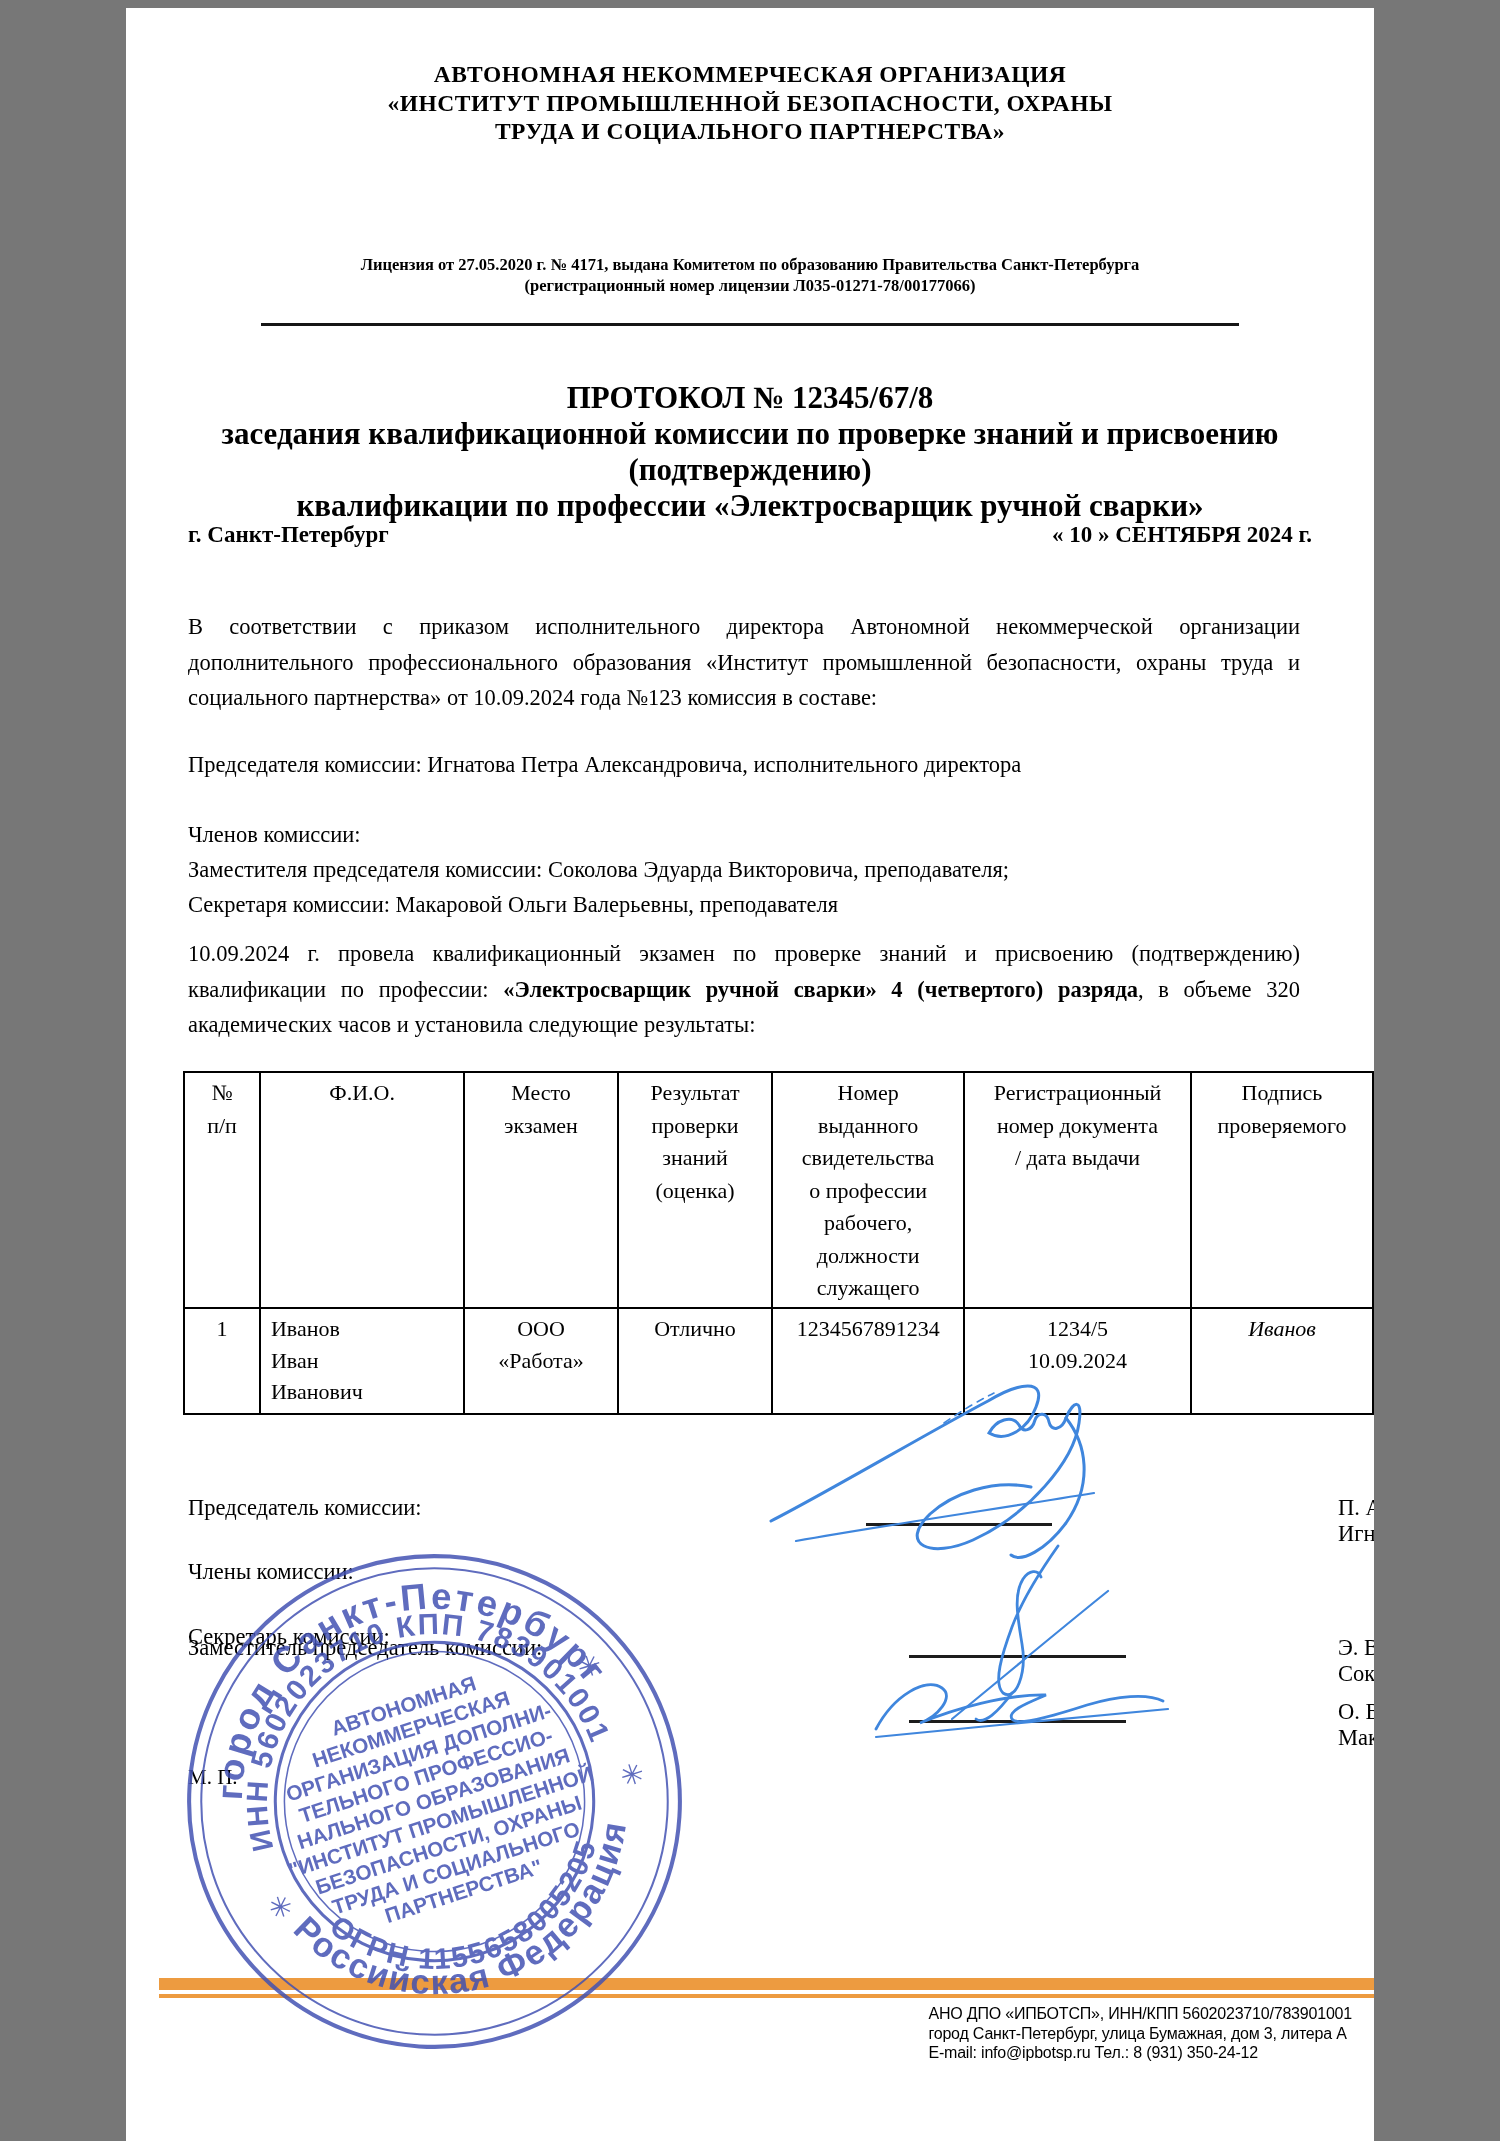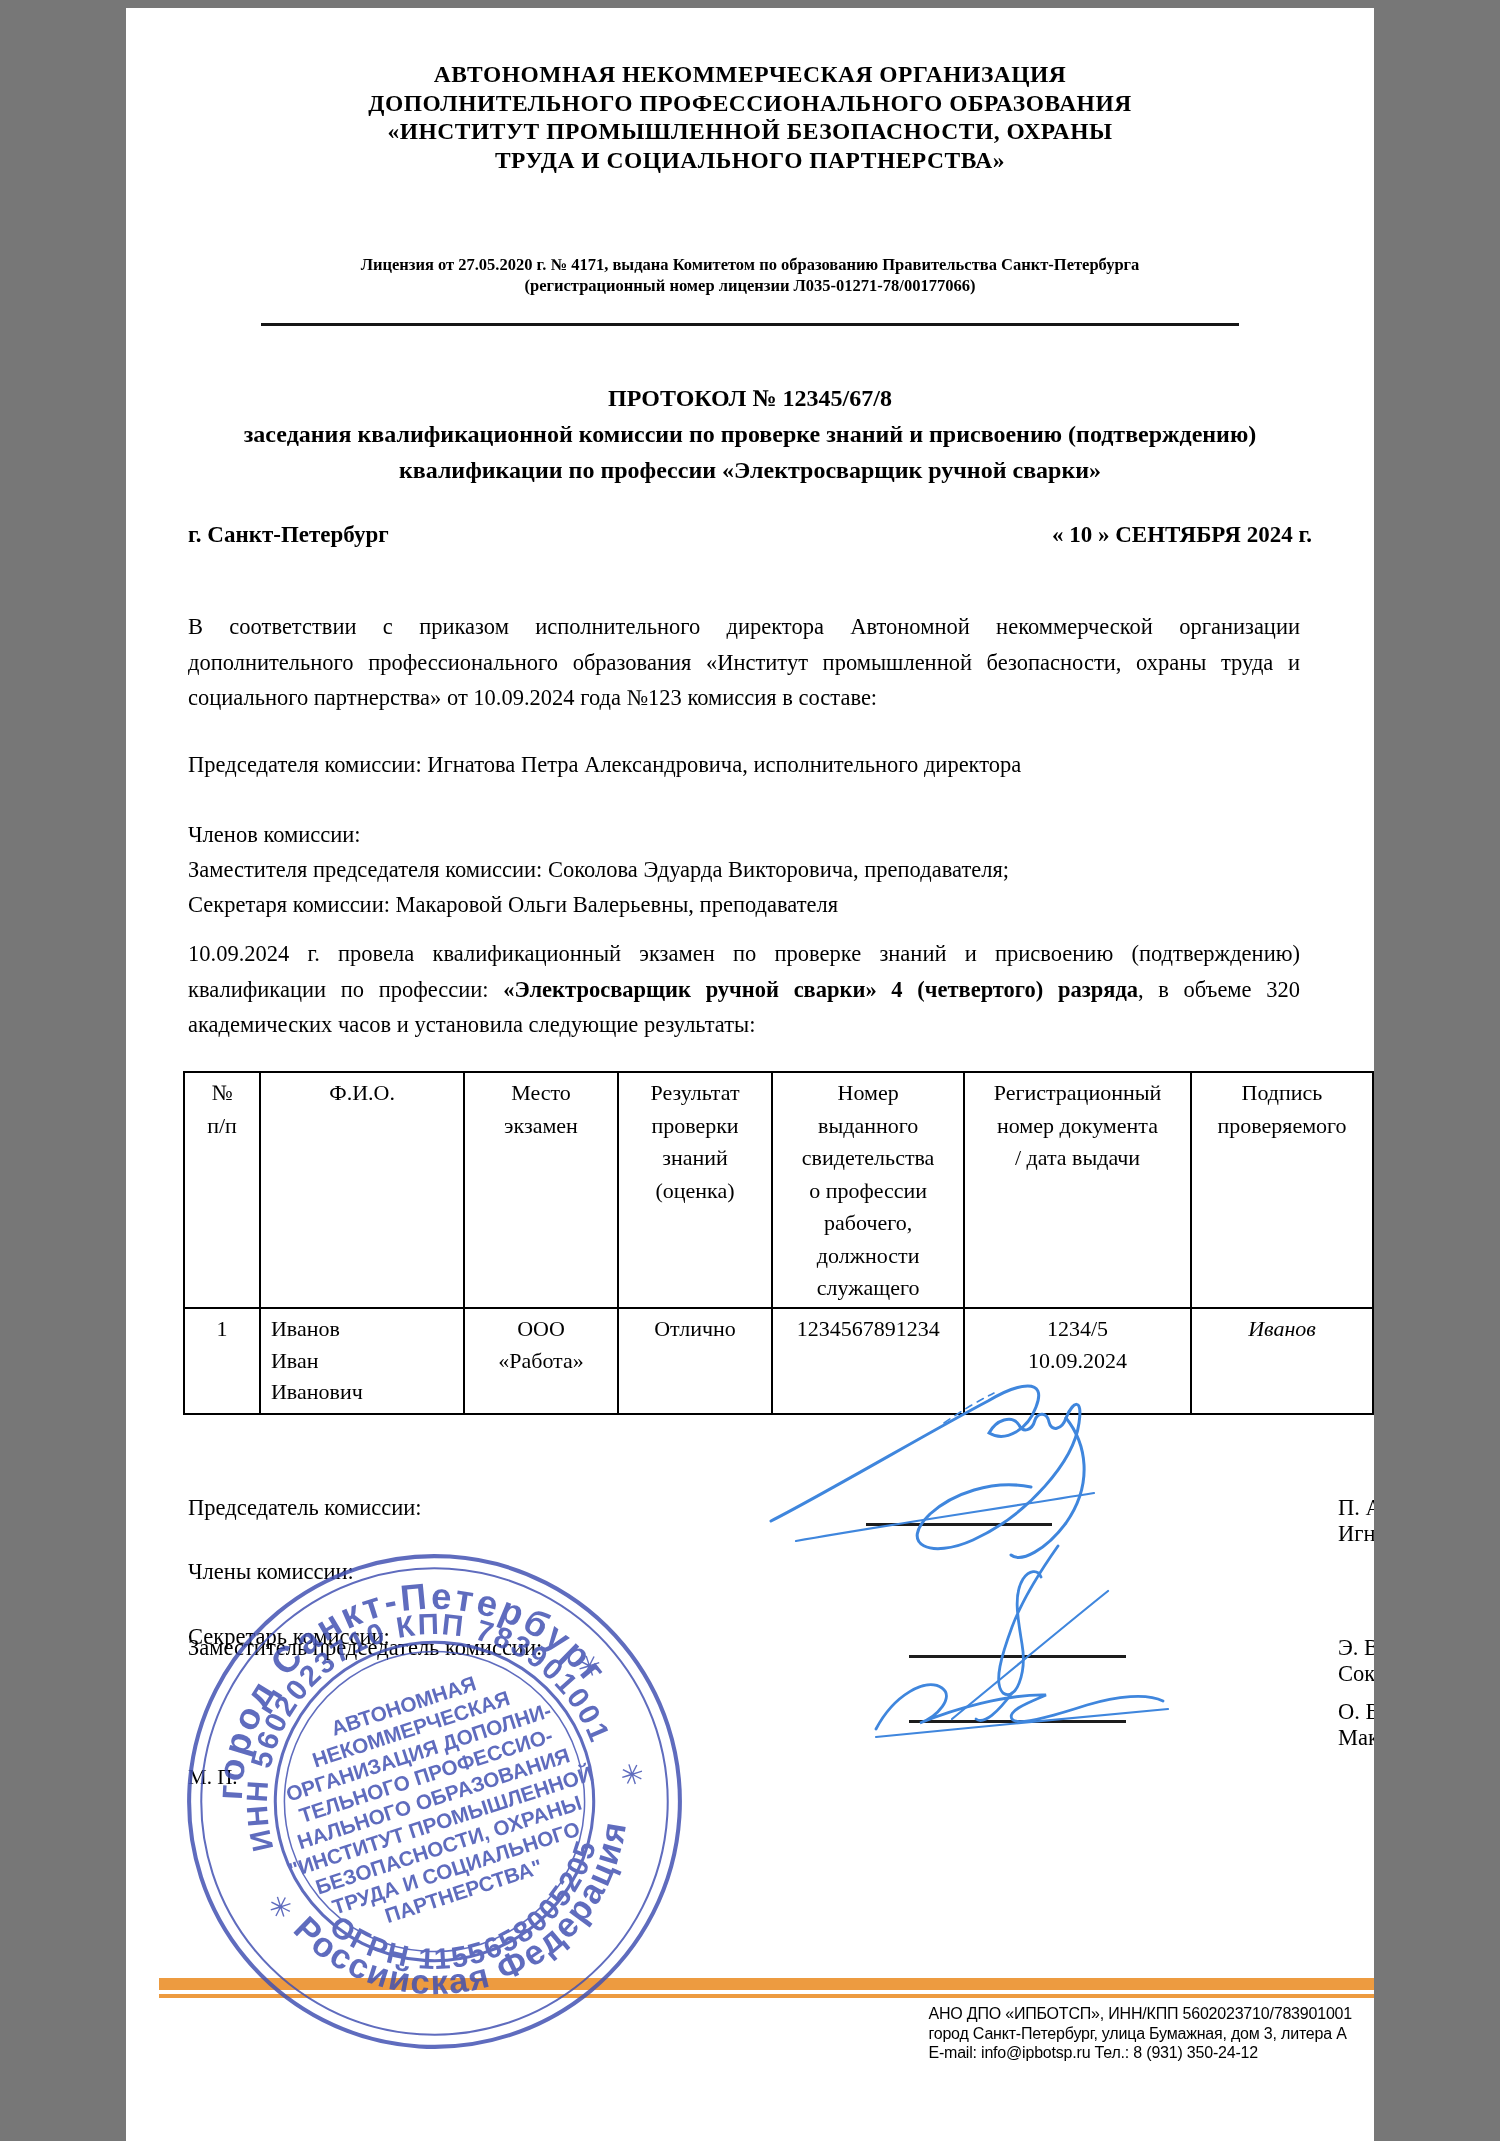--- a/index.html
+++ b/index.html
@@ -19,21 +19,21 @@
   }
   .license{
     position:absolute;top:246px;left:100px;right:100px;
     text-align:center;font-weight:bold;font-size:16.5px;line-height:21px;
   }
   .rule{
     position:absolute;top:315px;left:135px;right:135px;height:3px;background:#161616;
   }
   .title-block{
     position:absolute;top:372px;left:62px;right:62px;
-    text-align:center;font-weight:bold;font-size:24px;line-height:36px;
+    text-align:center;font-weight:bold;font-size:31px;line-height:36px;
   }
   .city-date{
     position:absolute;top:514px;left:62px;right:62px;
     font-weight:bold;font-size:23px;
   }
   .city-date .date{float:right;}
   .para{
     position:absolute;left:62px;right:74px;
     font-size:22.5px;line-height:35.5px;text-align:justify;
   }
@@ -80,21 +80,20 @@
     font-size:16px;line-height:19.5px;letter-spacing:-0.2px;
   }
 </style>
 </head>
 <body>
 
 <div class="page">
 
   <div class="org-header">
     <div>АВТОНОМНАЯ НЕКОММЕРЧЕСКАЯ ОРГАНИЗАЦИЯ</div>
-    <div>ДОПОЛНИТЕЛЬНОГО ПРОФЕССИОНАЛЬНОГО ОБРАЗОВАНИЯ</div>
     <div>«ИНСТИТУТ ПРОМЫШЛЕННОЙ БЕЗОПАСНОСТИ, ОХРАНЫ</div>
     <div>ТРУДА И СОЦИАЛЬНОГО ПАРТНЕРСТВА»</div>
   </div>
 
   <div class="license">
     <div>Лицензия от 27.05.2020 г. № 4171, выдана Комитетом по образованию Правительства Санкт-Петербурга</div>
     <div>(регистрационный номер лицензии Л035-01271-78/00177066)</div>
   </div>
 
   <div class="rule"></div>

